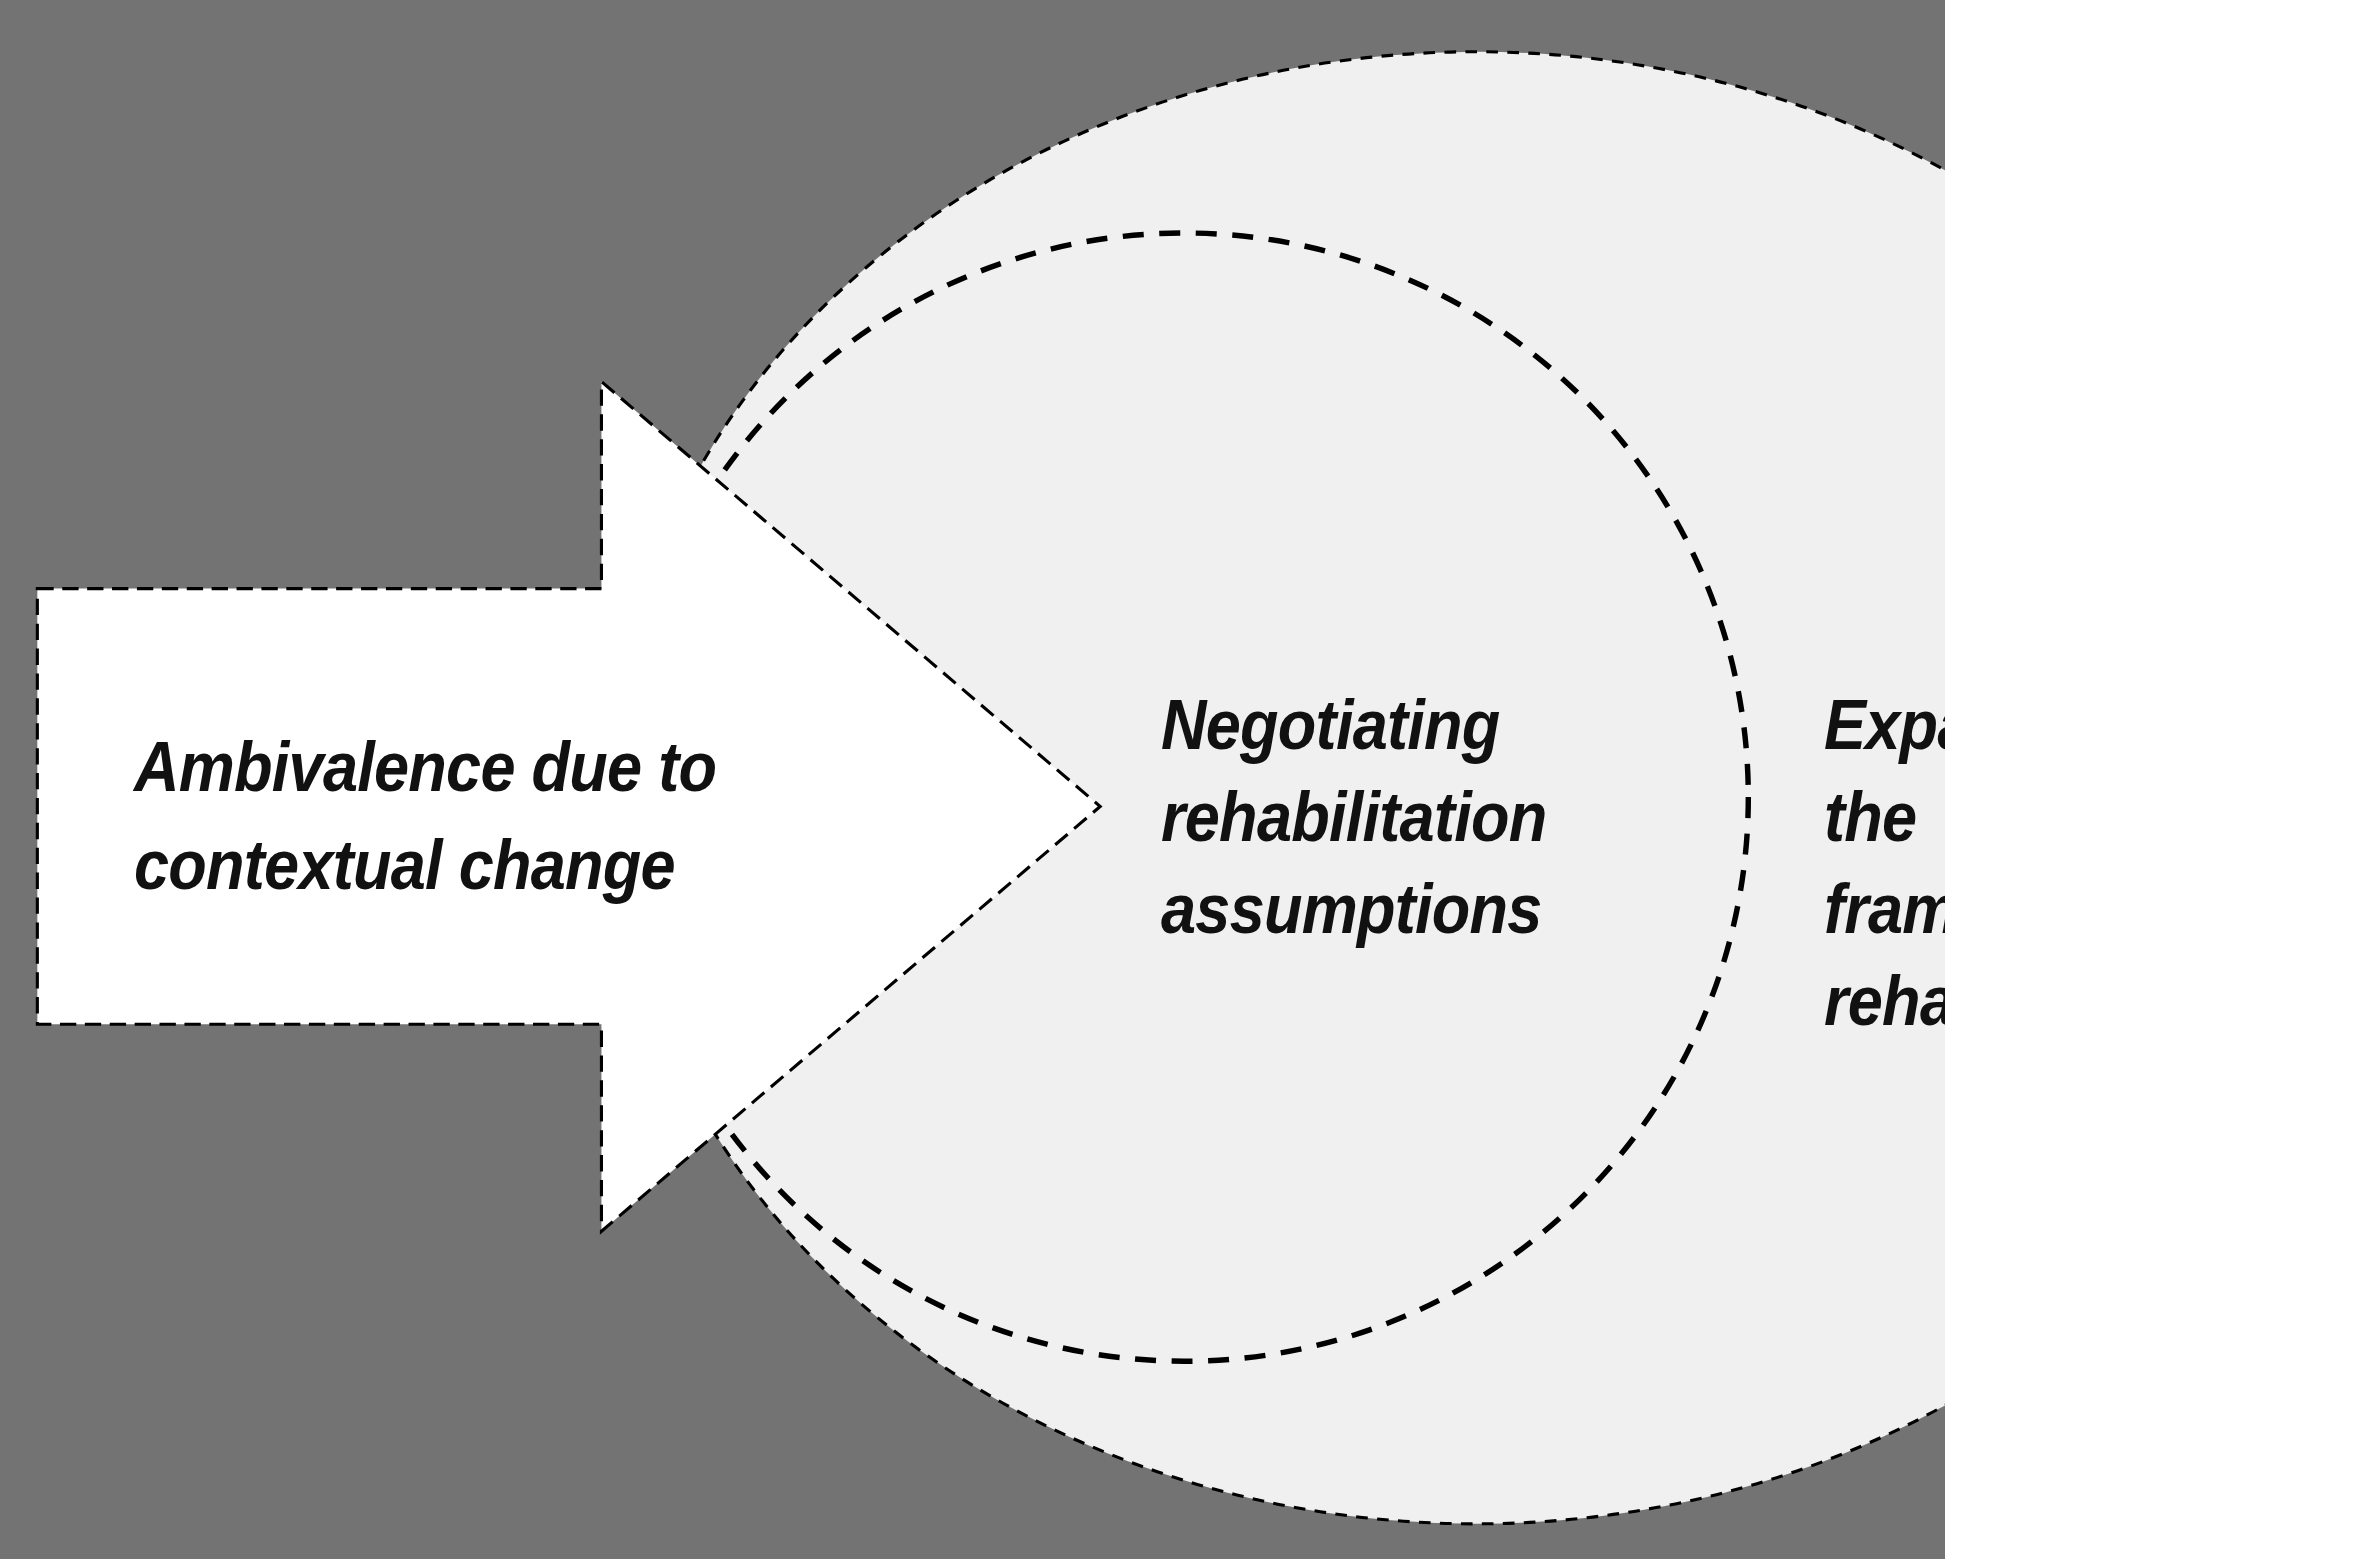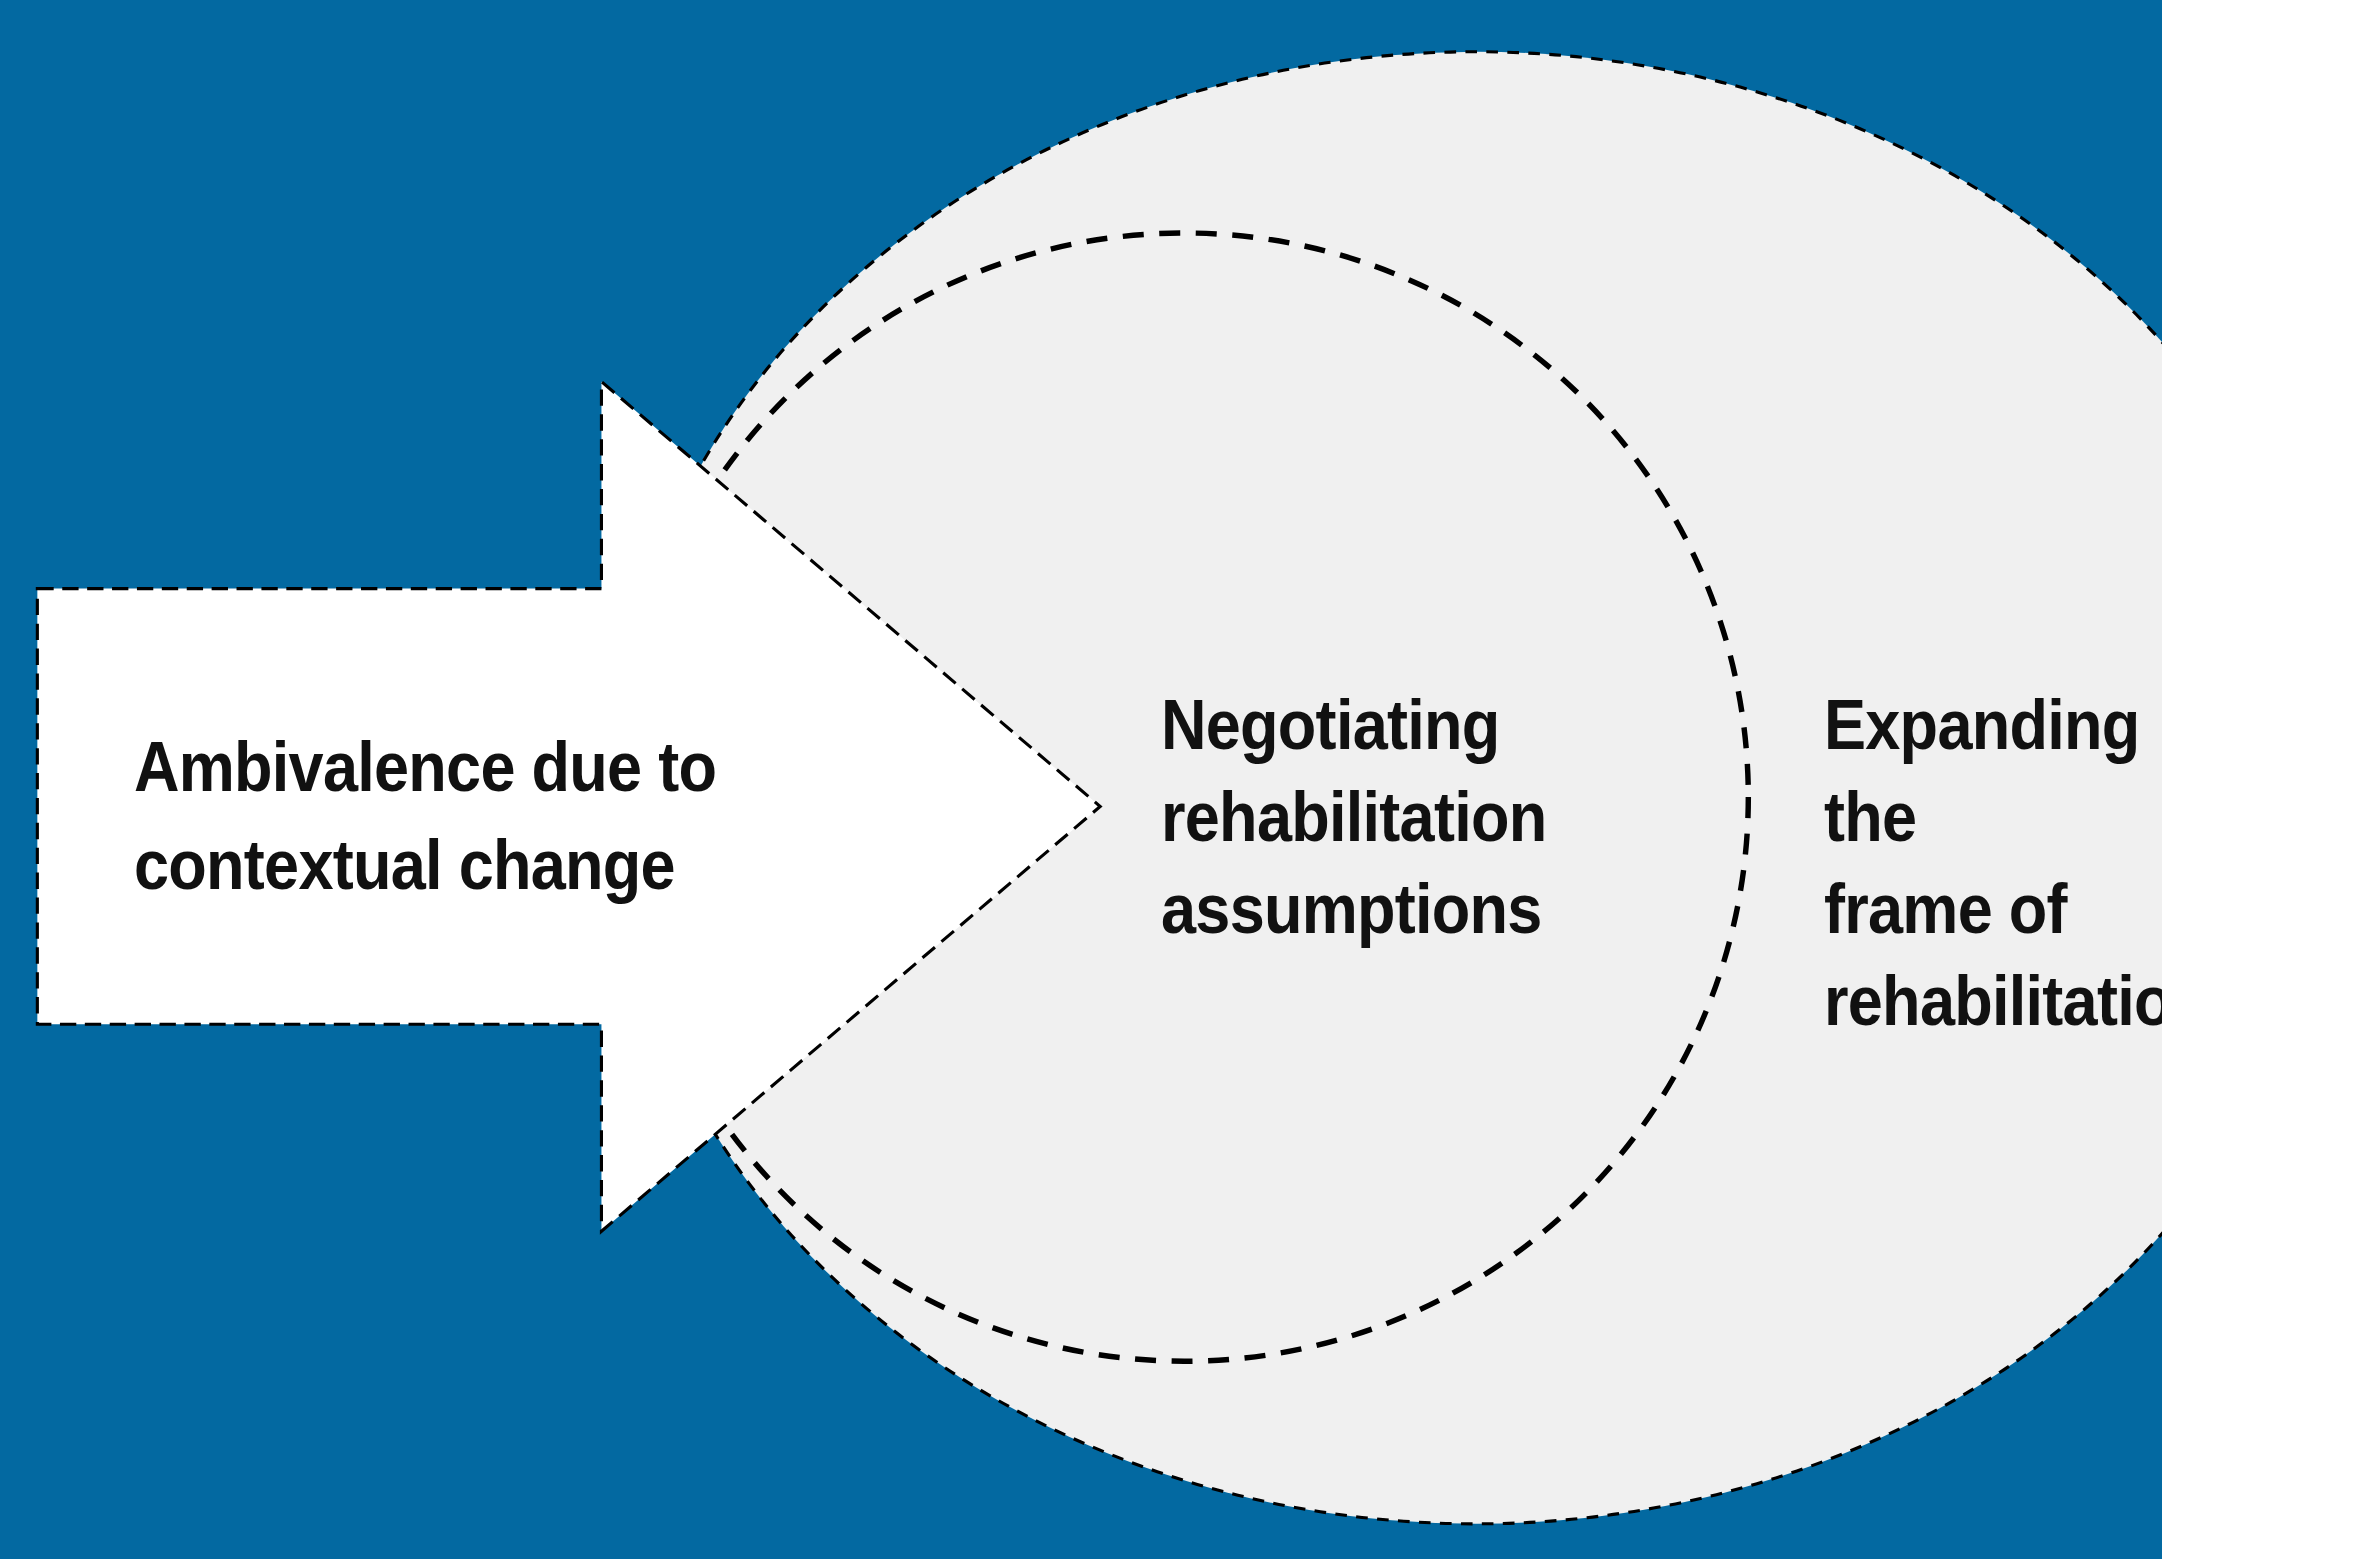--- a/index.html
+++ b/index.html
@@ -2,25 +2,26 @@
 <html style="font-size:12.5px"><head>
 <meta charset="utf-8">
 <style>
   html, body {
     margin: 0;
     padding: 0;
     background: #ffffff;
   }
   .canvas {
     position: relative;
-    width: 2162px;
+    width: 1945px;
     height: 1560px;
-    background: #0369a1;
+    background: #737373;
     overflow: hidden;
     font-family: "Liberation Sans", sans-serif;
+    font-style: italic;
   }
   .shapes-svg {
     position: absolute;
     left: 0;
     top: 0;
     width: 2377px;
     height: 1560px;
     display: block;
   }
   .label {

